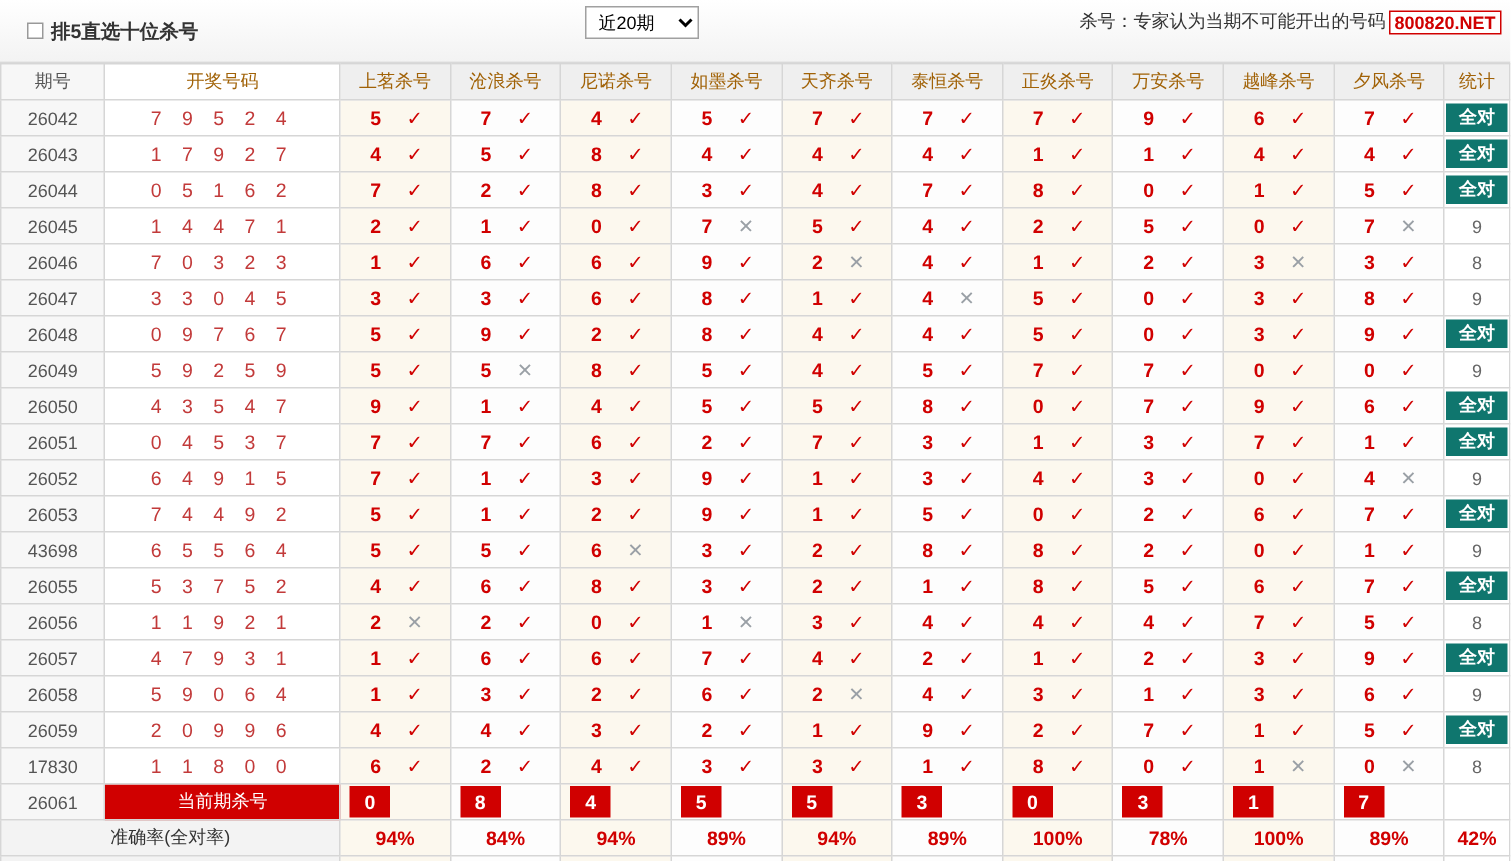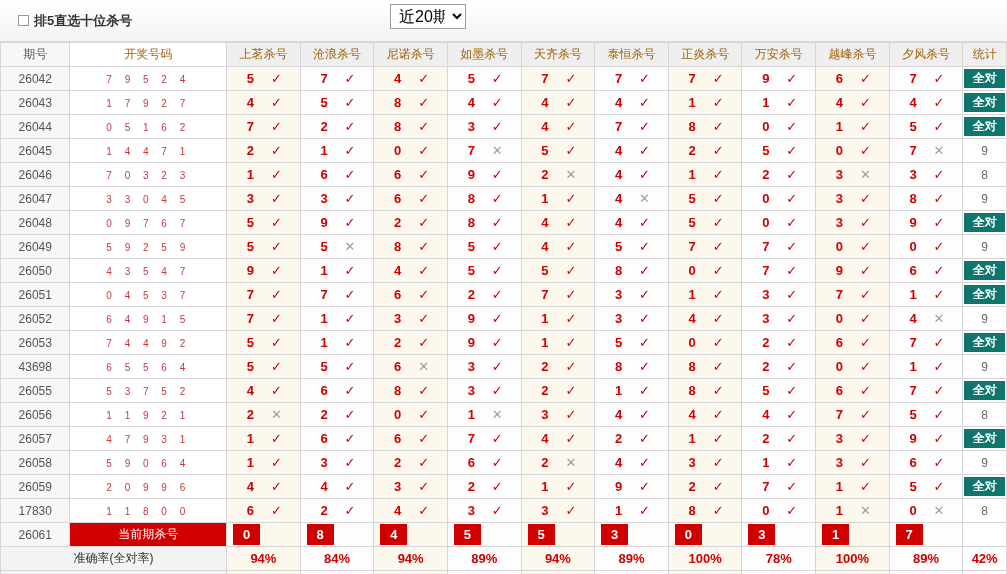--- a/index.html
+++ b/index.html
@@ -29,21 +29,21 @@
   }
   .sq{
     display:inline-block;width:9px;height:9px;
     border:1px solid #999;background:#fff;
   }
   .selwrap{
     position:absolute;left:390px;top:4px;
   }
   select.period{
     font-family:"Liberation Sans",sans-serif;
-    font-size:16px;
+    font-size:12px;
     padding:2px 4px;
     width:76px;
     border:1px solid #a0a0a0;
     background:#fff;
   }
   .topright{
     position:absolute;right:6px;top:6px;
     font-size:12px;color:#333;
     display:flex;align-items:center;
     white-space:nowrap;
@@ -93,21 +93,21 @@
   .knum{
     color:#d00000;font-weight:bold;font-size:13px;
     width:12px;text-align:center;
   }
   .chk{color:#d00000;font-size:13px;width:12px;text-align:center;}
   .cross{color:#9aa0a6;font-size:13px;width:12px;text-align:center;}
 
   .code{
     color:#c23a3a;
     letter-spacing:5px;
-    font-size:10px;
+    font-size:13px;
     font-family:"Liberation Sans",sans-serif;
   }
   .bg-a{background:#fdfdfd;}
   .bg-b{background:#fcf8ee;}
 
   .alldone{
     background:#0f766e;color:#fff;font-weight:bold;font-size:12px;
     display:block;height:19px;line-height:19px;margin:1px;
   }
   .statnum{color:#666;font-size:12px;}
@@ -136,20 +136,24 @@
   <div class="topbar">
     <div class="title">
       <span class="sq"></span>
       <span>排5直选十位杀号</span>
     </div>
 
     <div class="selwrap">
       <select class="period" id="period-select"><option>近20期</option><option>近30期</option><option>近50期</option><option>近100期</option></select>
     </div>
 
+    <div class="topright">
+      <span>杀号：专家认为当期不可能开出的号码</span>
+      <span class="sitebadge">800820.NET</span>
+    </div>
   </div>
 
   <table class="main">
     <thead>
       <tr id="head-row">
           <th class="c-period">期号</th>
           <th class="c-code">开奖号码</th>
           <th class="c-kill">上茗杀号</th>
           <th class="c-kill">沧浪杀号</th>
           <th class="c-kill">尼诺杀号</th>

